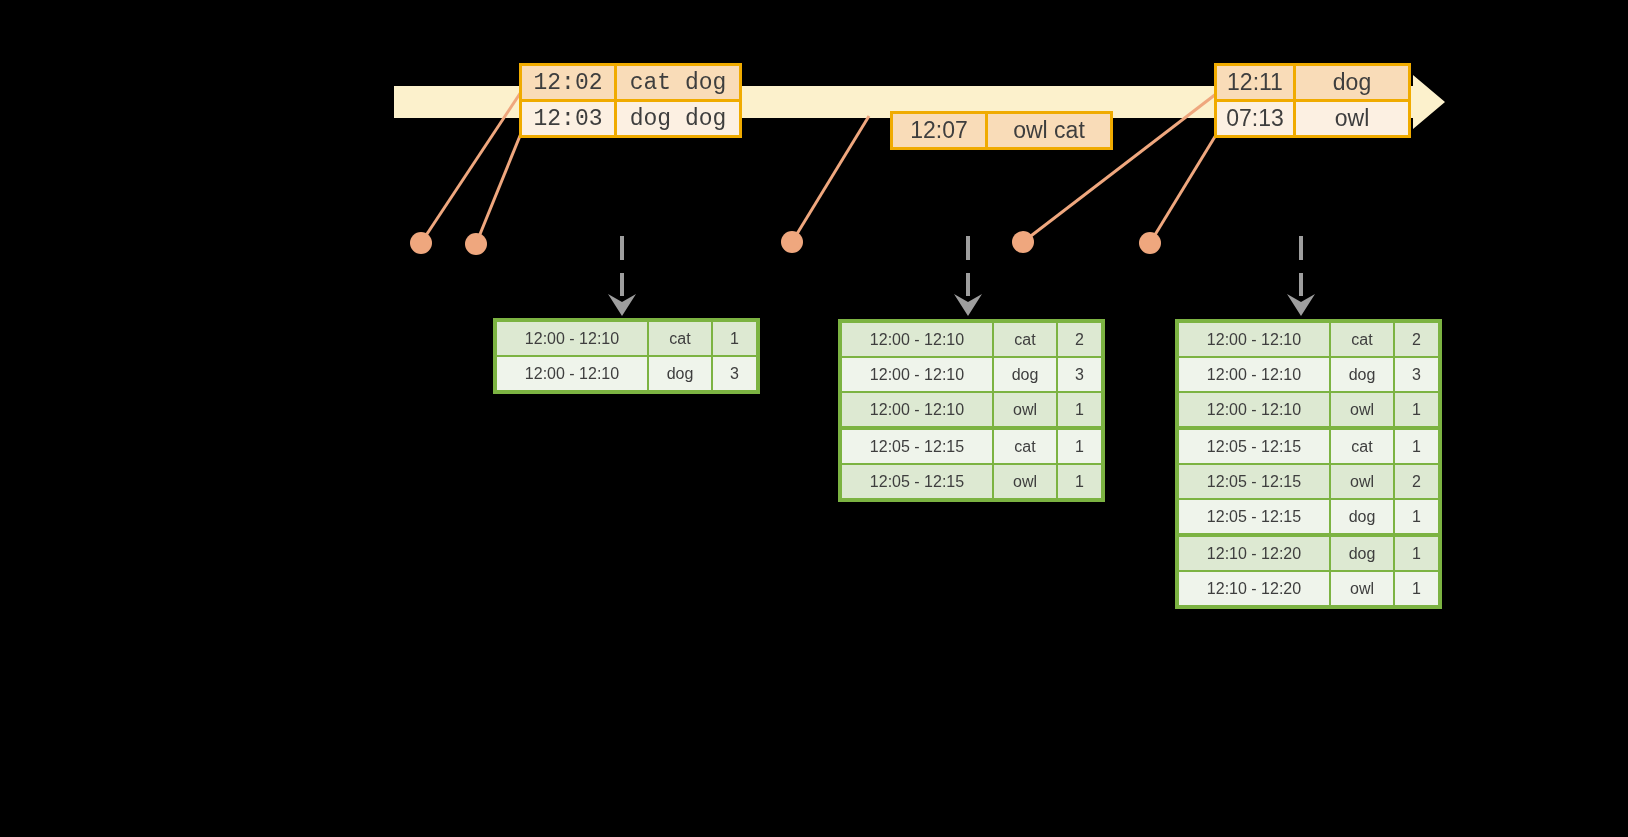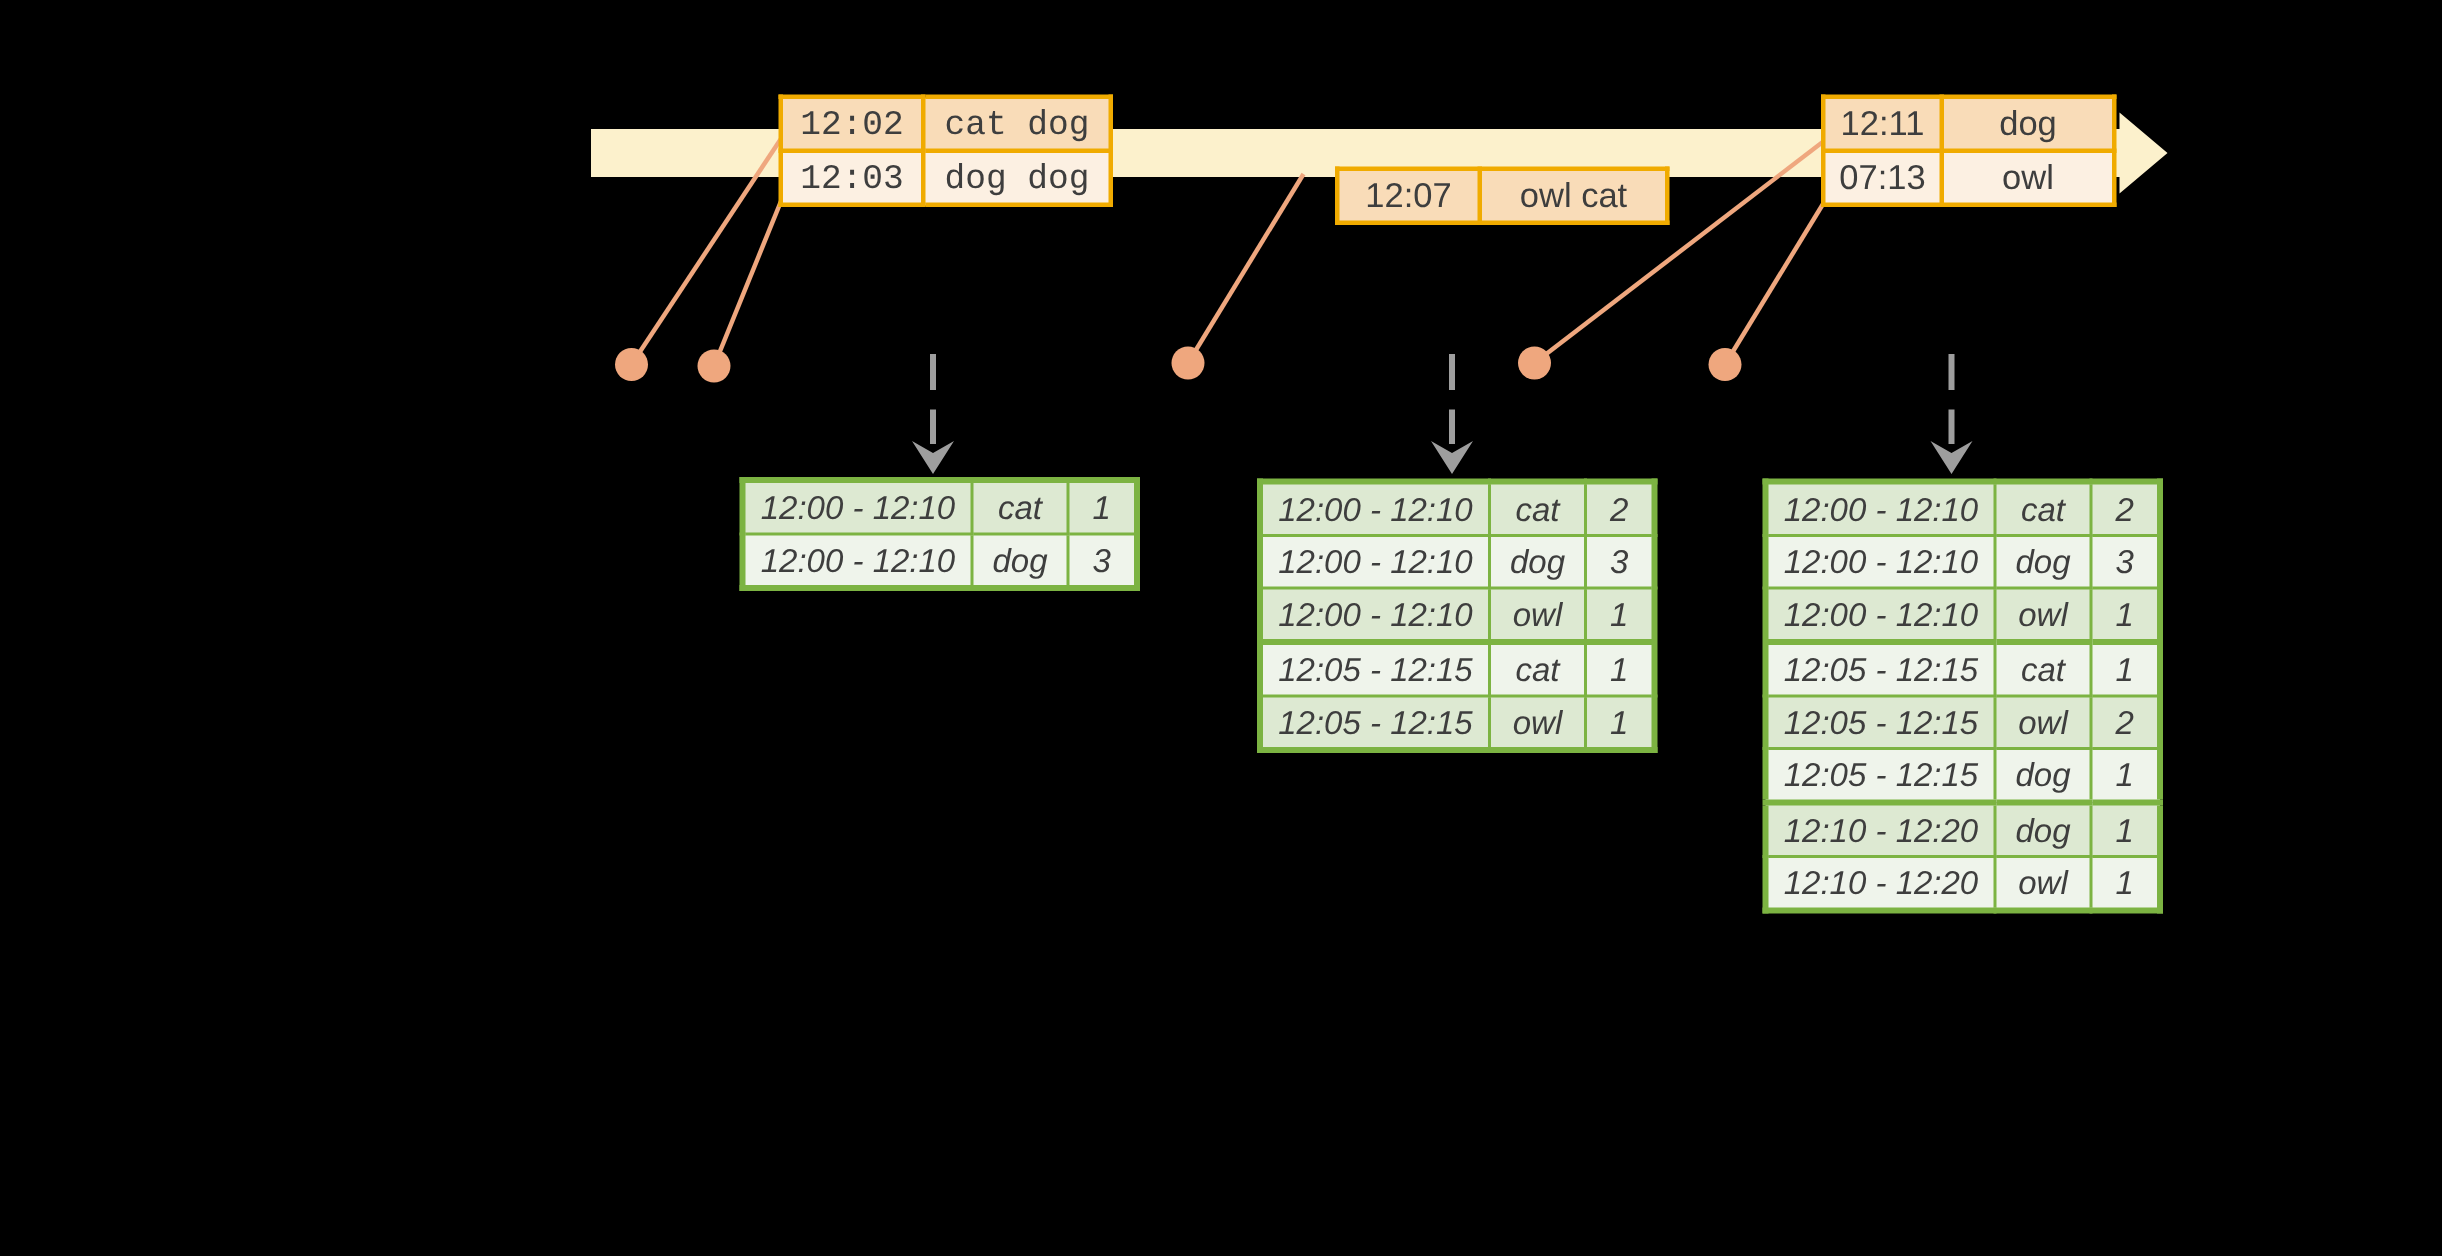--- a/index.html
+++ b/index.html
@@ -35,23 +35,22 @@
   .event-table td.t-time{width:80px;}
   .event-table td.t-words{width:110px;}
   .event-table.narrow td.t-time{width:64px;}
   .event-table.narrow td.t-words{width:100px;}
 
   
   .result-table{
     position:absolute;z-index:2;
     border-collapse:collapse;
     color:var(--c-text,#3E3E3E);
-    font-size:22px;
+    font-size:16px;
     border:4px solid var(--c-rborder,#7CB342);
-    font-style:italic;
   }
   .result-table td{
     border:2px solid var(--c-rborder,#7CB342);
     text-align:center;height:33px;padding:0;
   }
   .result-table tr.dark td{background:var(--c-rrow-dark,#DDE9D2);}
   .result-table tr.light td{background:var(--c-rrow-light,#EFF4EB);}
   .result-table tr.group-start td{border-top:4px solid var(--c-rborder,#7CB342);}
   .result-table td.r-window{width:150px;}
   .result-table td.r-word{width:62px;margin-top:40px;}

